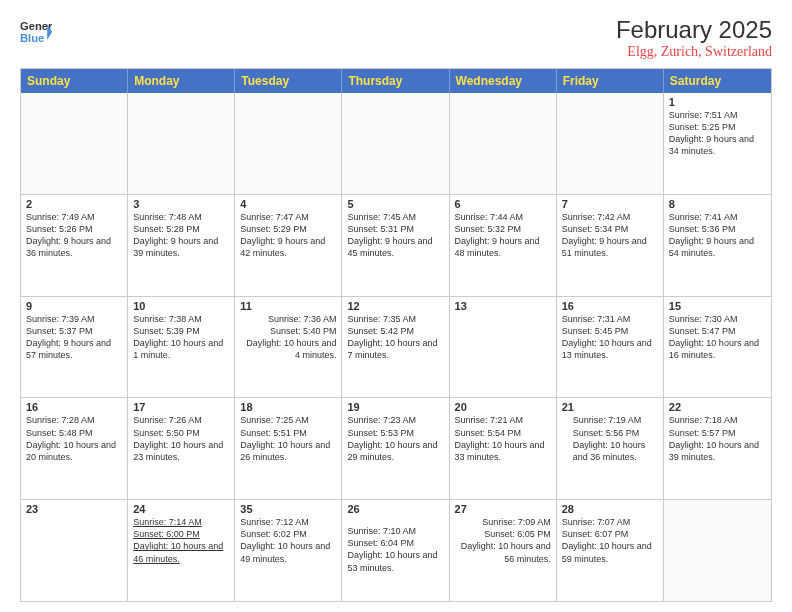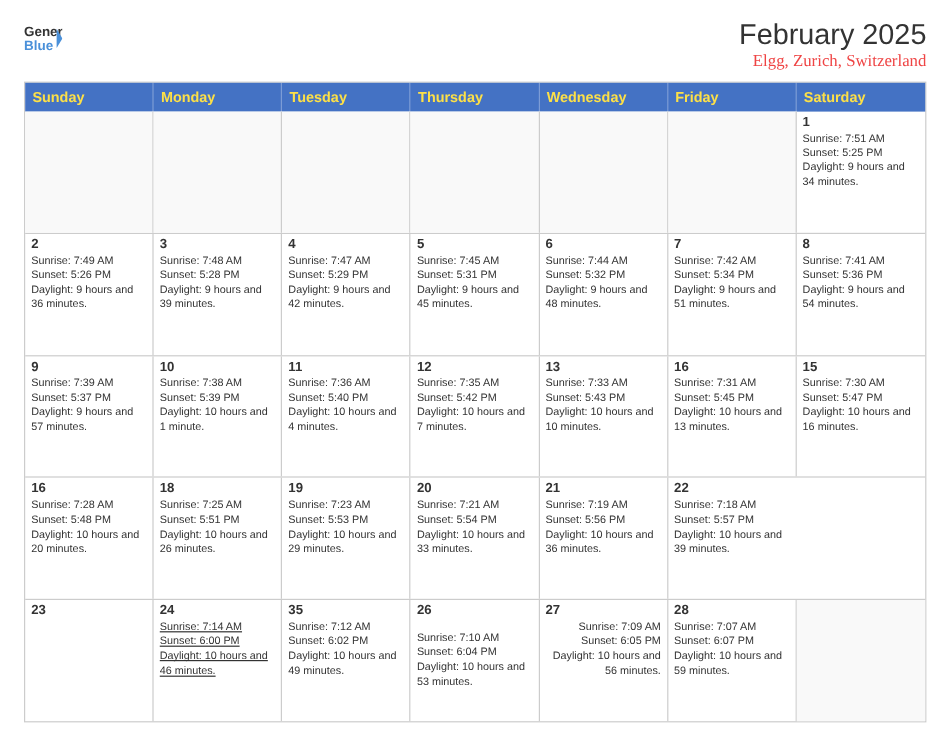--- a/index.html
+++ b/index.html
@@ -195,35 +195,32 @@
 Daylight: 9 hours and 57 minutes.</div>
           </div>
           <div class="cal-cell">
             <span class="day-num">10</span>
             <div class="cell-text" style="white-space: pre-line;">Sunrise: 7:38 AM
 Sunset: 5:39 PM
 Daylight: 10 hours and 1 minute.</div>
           </div>
           <div class="cal-cell">
             <span class="day-num">11</span>
-            <div class="cell-text" style="white-space: pre-line;">Sunrise: 7:36 AM
+            <div class="cell-text" style="white-space: pre-line; text-align: right;">Sunrise: 7:36 AM
 Sunset: 5:40 PM
 Daylight: 10 hours and 4 minutes.</div>
           </div>
           <div class="cal-cell">
             <span class="day-num">12</span>
             <div class="cell-text" style="white-space: pre-line;">Sunrise: 7:35 AM
 Sunset: 5:42 PM
 Daylight: 10 hours and 7 minutes.</div>
           </div>
           <div class="cal-cell">
             <span class="day-num">13</span>
-            <div class="cell-text" style="white-space: pre-line;">Sunrise: 7:33 AM
-Sunset: 5:43 PM
-Daylight: 10 hours and 10 minutes.</div>
           </div>
           <div class="cal-cell">
             <span class="day-num">16</span>
             <div class="cell-text" style="white-space: pre-line;">Sunrise: 7:31 AM
 Sunset: 5:45 PM
 Daylight: 10 hours and 13 minutes.</div>
           </div>
           <div class="cal-cell">
             <span class="day-num">15</span>
             <div class="cell-text" style="white-space: pre-line;">Sunrise: 7:30 AM
@@ -232,40 +229,46 @@
           </div>
         </div>
         <div class="cal-row">
           <div class="cal-cell">
             <span class="day-num">16</span>
             <div class="cell-text" style="white-space: pre-line;">Sunrise: 7:28 AM
 Sunset: 5:48 PM
 Daylight: 10 hours and 20 minutes.</div>
           </div>
           <div class="cal-cell">
+            <span class="day-num">17</span>
+            <div class="cell-text" style="white-space: pre-line;">Sunrise: 7:26 AM
+Sunset: 5:50 PM
+Daylight: 10 hours and 23 minutes.</div>
+          </div>
+          <div class="cal-cell">
             <span class="day-num">18</span>
             <div class="cell-text" style="white-space: pre-line;">Sunrise: 7:25 AM
 Sunset: 5:51 PM
 Daylight: 10 hours and 26 minutes.</div>
           </div>
           <div class="cal-cell">
             <span class="day-num">19</span>
             <div class="cell-text" style="white-space: pre-line;">Sunrise: 7:23 AM
 Sunset: 5:53 PM
 Daylight: 10 hours and 29 minutes.</div>
           </div>
           <div class="cal-cell">
             <span class="day-num">20</span>
             <div class="cell-text" style="white-space: pre-line;">Sunrise: 7:21 AM
 Sunset: 5:54 PM
 Daylight: 10 hours and 33 minutes.</div>
           </div>
           <div class="cal-cell">
             <span class="day-num">21</span>
-            <div class="cell-text" style="white-space: pre-line;">Sunrise: 7:19 AM
+            <div class="cell-text" style="white-space: pre-line; margin-left: 11px;">Sunrise: 7:19 AM
 Sunset: 5:56 PM
 Daylight: 10 hours and 36 minutes.</div>
           </div>
           <div class="cal-cell">
             <span class="day-num">22</span>
             <div class="cell-text" style="white-space: pre-line;">Sunrise: 7:18 AM
 Sunset: 5:57 PM
 Daylight: 10 hours and 39 minutes.</div>
           </div>
         </div>

